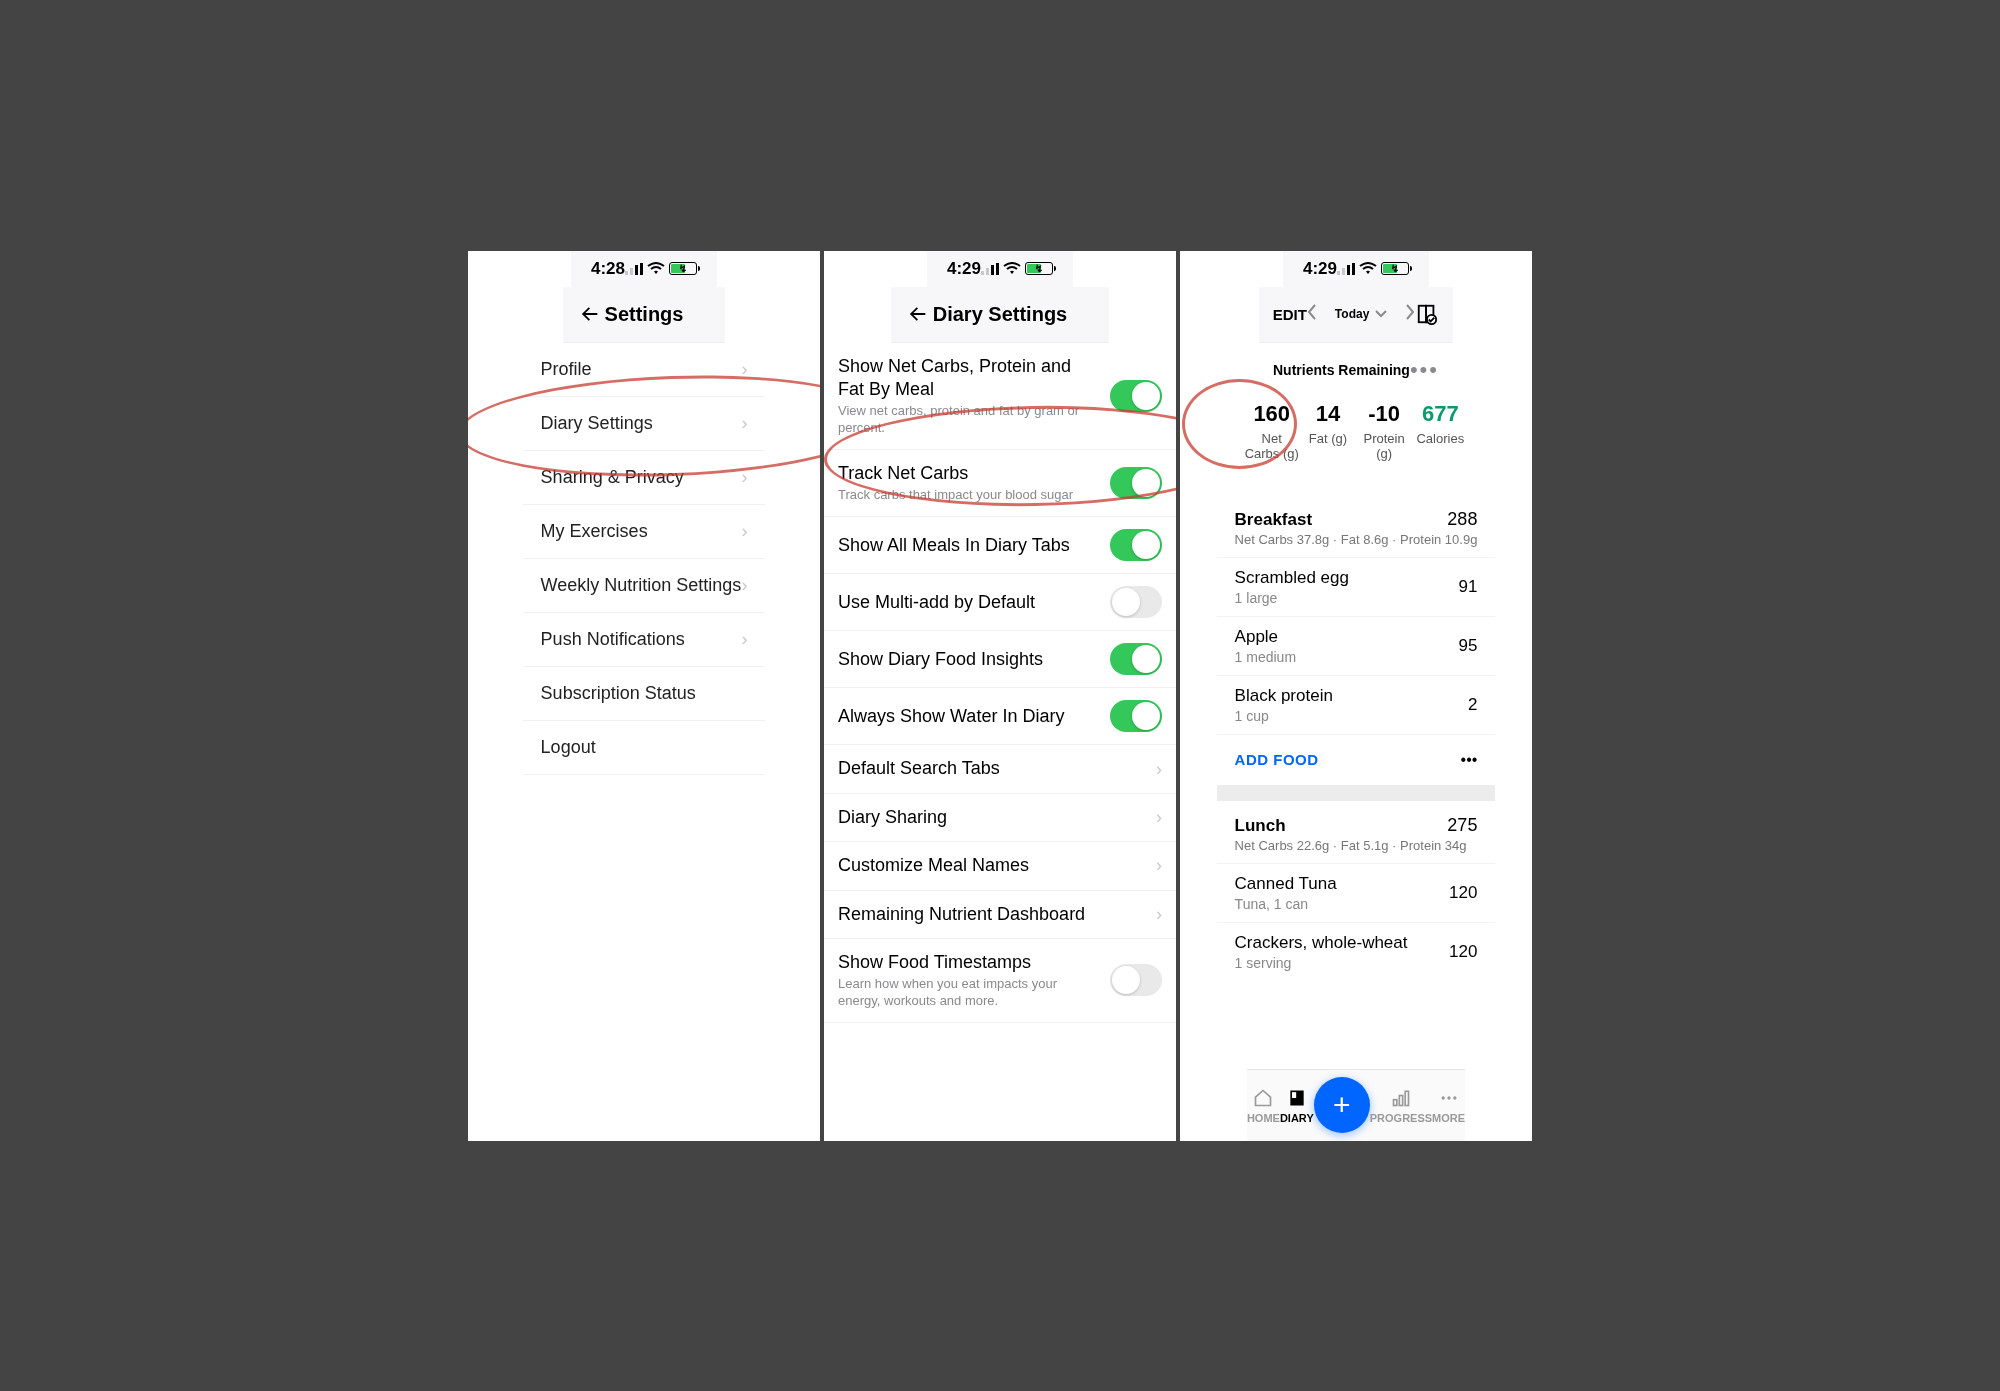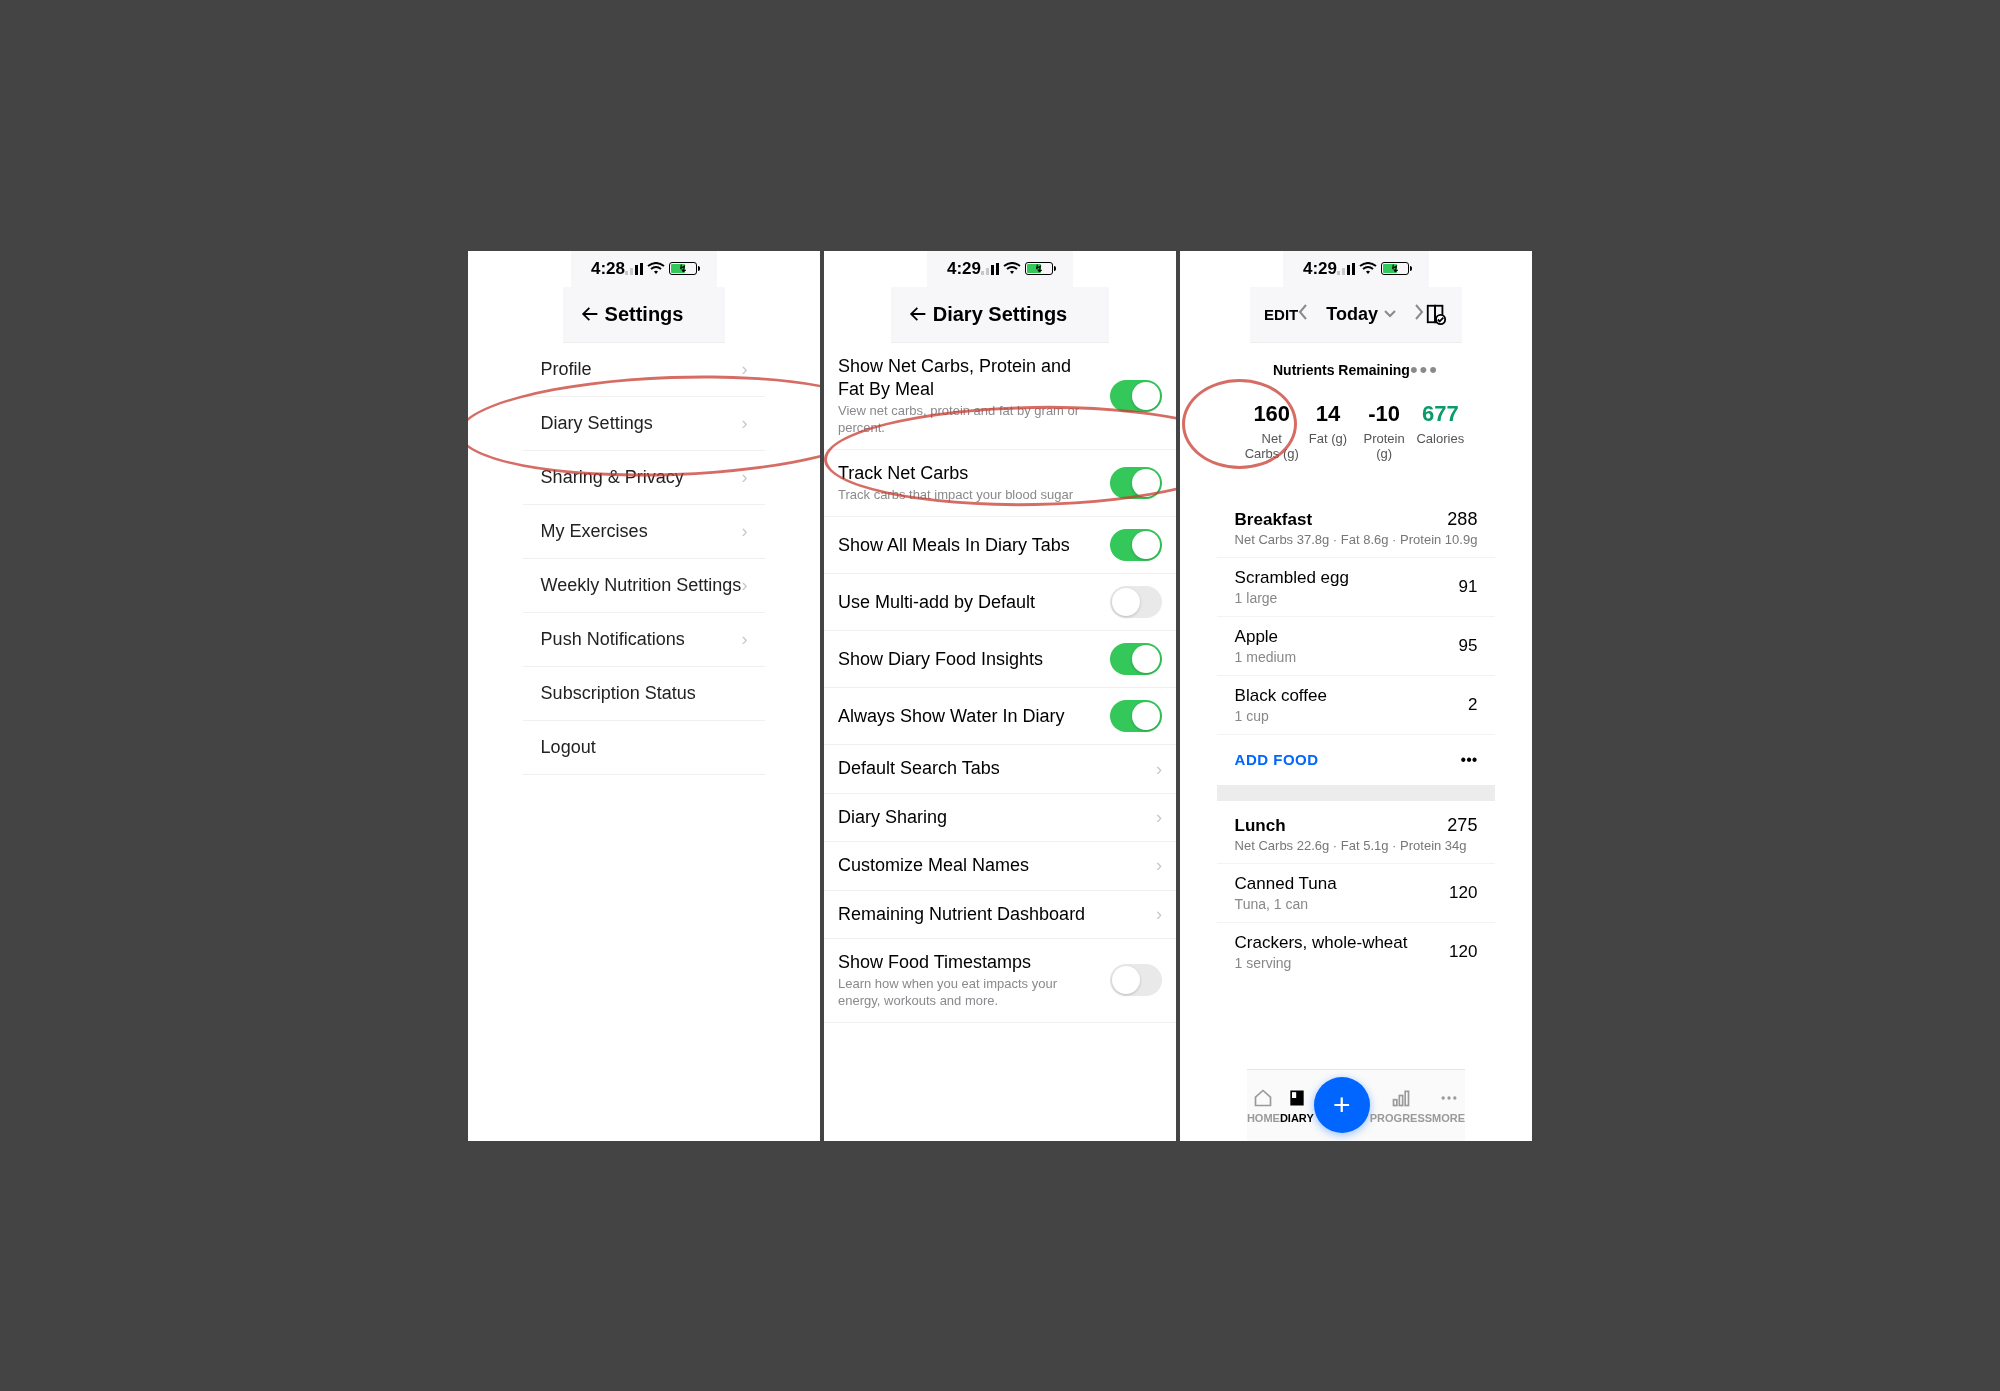--- a/index.html
+++ b/index.html
@@ -36,21 +36,21 @@
   .trow .ttl{font-size:18px;color:#000;line-height:1.3;}
   .trow .sub{font-size:13px;color:#8a8a8e;line-height:1.3;margin-top:2px;}
   .toggle{width:52px;height:32px;border-radius:16px;position:relative;background:#e9e9ea;flex-shrink:0;}
   .toggle.on{background:#34c759;}
   .toggle .knob{position:absolute;width:28px;height:28px;background:#fff;border-radius:50%;top:2px;left:2px;box-shadow:0 1px 3px rgba(0,0,0,0.2);transition:none;}
   .toggle.on .knob{left:22px;}
   
   
   .dhdr{height:56px;display:flex;align-items:center;padding:0 14px;background:#f7f7f9;border-bottom:1px solid #eee;}
   .edit{font-size:15px;font-weight:600;color:#000;}
-  .dnav{flex:1;display:flex;align-items:center;justify-content:center;gap:18px;font-size:18px;}
+  .dnav{flex:1;display:flex;align-items:center;justify-content:center;gap:18px;font-size:12px;}
   .dnav .arr{color:#8a8a8e;cursor:pointer;font-size:18px;}
   .dnav .tday{font-weight:600;color:#000;display:flex;align-items:center;gap:6px;}
   .dicon{width:24px;height:24px;display:flex;align-items:center;justify-content:center;}
   
   .nutri{padding:14px 18px 18px 18px;display:flex;align-items:center;}
   .nutri .ntitle{font-size:14px;font-weight:600;color:#000;}
   .nutri .dots{color:#8a8a8e;font-size:22px;letter-spacing:2px;}
   .nutgrid{display:flex;padding:0 10px 18px 10px;}
   .ncol{flex:1;text-align:center;}
   .nval{font-size:22px;font-weight:600;color:#000;}
@@ -374,21 +374,21 @@
           </div>
           <div class="food">
             <div class="finfo">
               <div class="fname">Apple</div>
               <div class="fdet">1 medium</div>
             </div>
             <div class="fcal">95</div>
           </div>
           <div class="food">
             <div class="finfo">
-              <div class="fname">Black coffee</div>
+              <div class="fname">Black protein</div>
               <div class="fdet">1 cup</div>
             </div>
             <div class="fcal">2</div>
           </div>
           <div class="addfood">
             <span class="al">ADD FOOD</span>
             <span class="dots">•••</span>
           </div>
           <div class="gap"></div>
         </div>

